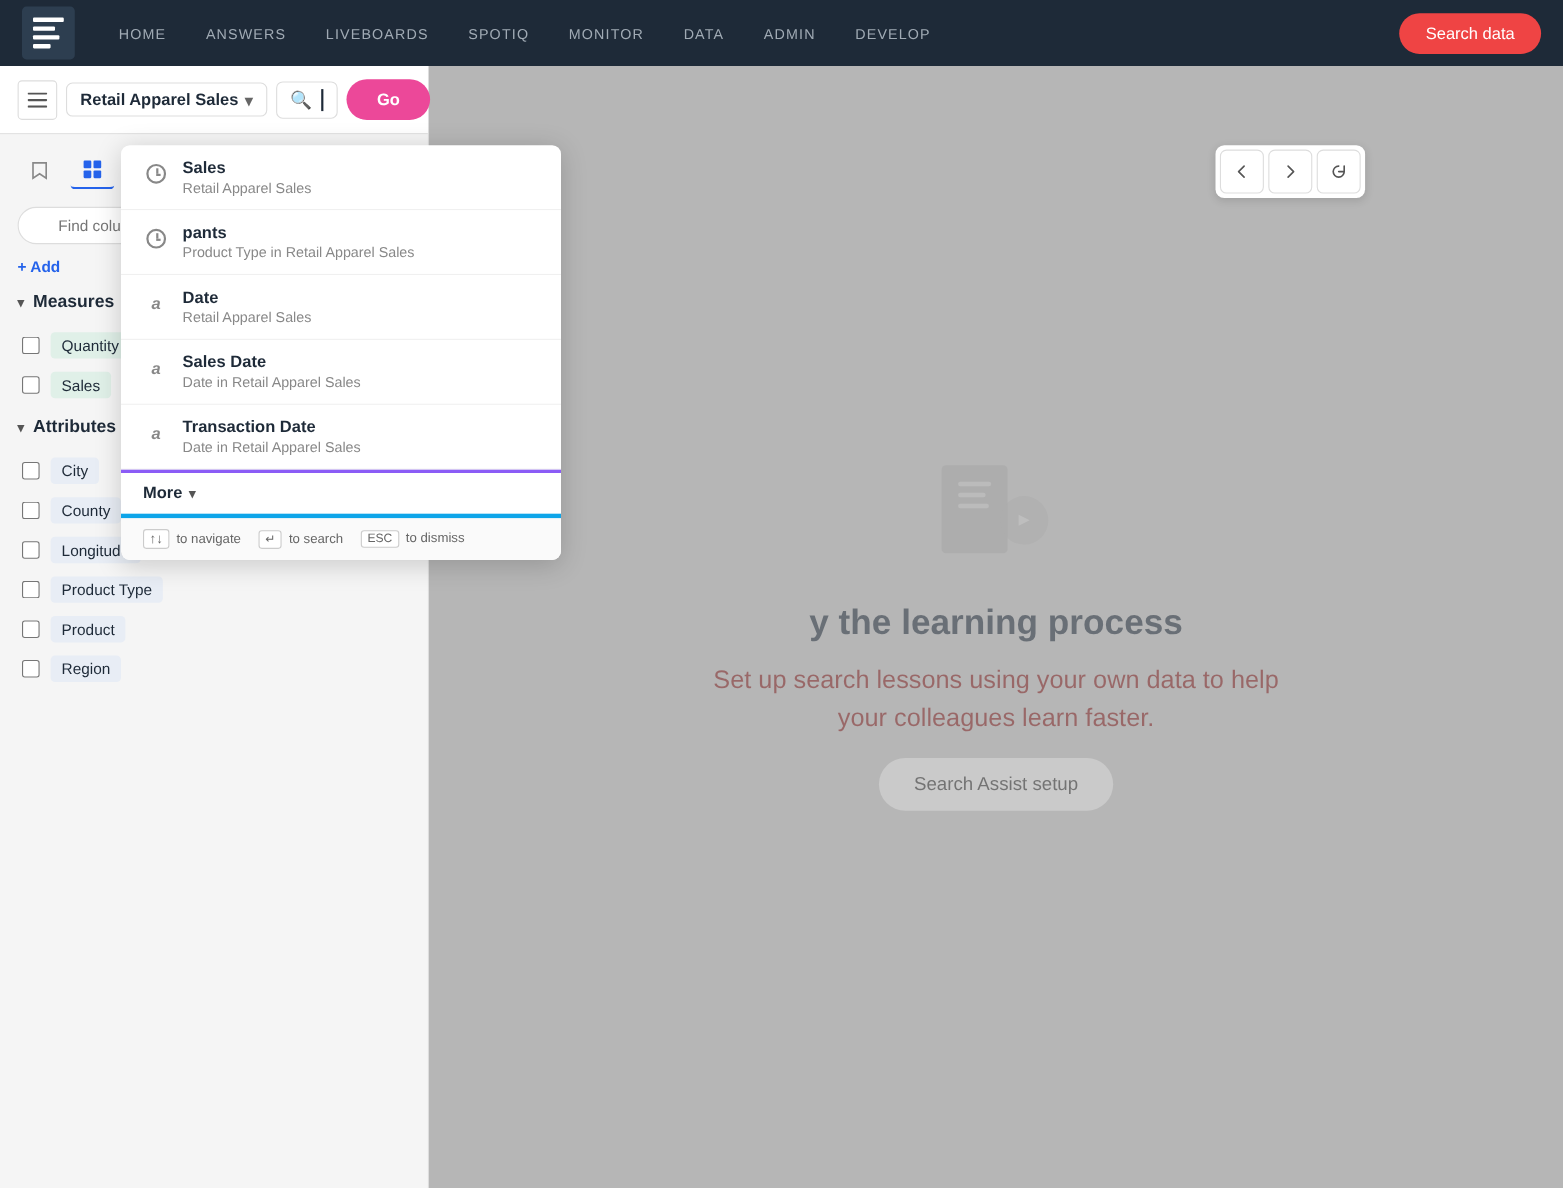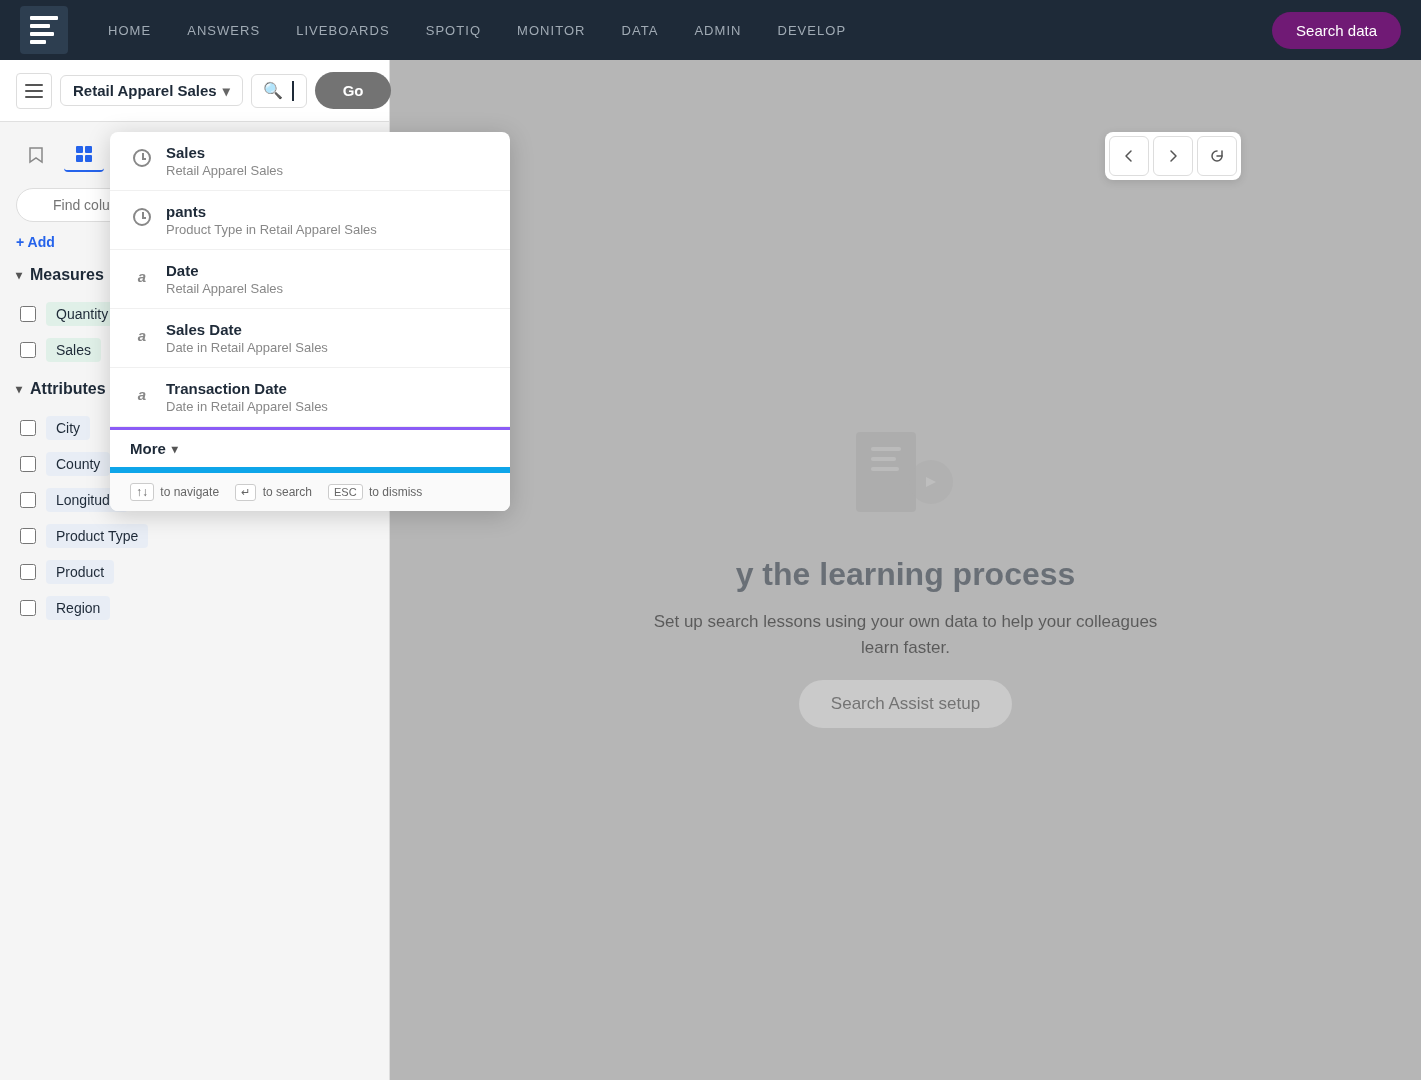--- a/index.html
+++ b/index.html
@@ -48,21 +48,21 @@
       color: #a0aab4;
       font-size: 13px;
       font-weight: 500;
       letter-spacing: 0.08em;
       padding: 8px 16px;
       cursor: pointer;
       border-radius: 4px;
       text-transform: uppercase;
     }
     .search-data-btn {
-      background: #701a75;
+      background: #ef4444;
       color: #fff;
       border: none;
       border-radius: 24px;
       padding: 10px 24px;
       font-size: 15px;
       cursor: pointer;
       font-weight: 500;
     }
 
     
@@ -139,21 +139,21 @@
       font-size: 16px;
     }
     .cursor-blink {
       display: inline-block;
       width: 2px;
       height: 20px;
       background: #1e2a38;
       vertical-align: middle;
     }
     .go-btn {
-      background: #737373;
+      background: #ec4899;
       color: #fff;
       border: none;
       border-radius: 20px;
       padding: 10px 28px;
       font-size: 15px;
       font-weight: 600;
       cursor: pointer;
     }
     .nav-control-btn {
       width: 40px;
@@ -313,22 +313,22 @@
       opacity: 0.4;
     }
     .center-heading {
       font-size: 32px;
       font-weight: 700;
       color: #1e2a38;
       margin-bottom: 16px;
       margin-top: 21px;
     }
     .center-text {
-      font-size: 17px;
-      color: #000000;
+      font-size: 23px;
+      color: #7f1d1d;
       line-height: 1.5;
       margin-bottom: 20px;
     }
     .search-assist-btn {
       background: #e0e0e0;
       border: none;
       border-radius: 24px;
       padding: 14px 32px;
       font-size: 17px;
       color: #333;
@@ -421,21 +421,21 @@
     .more-chevron {
       font-size: 12px;
       color: #555;
     }
     .keyboard-hints {
       display: flex;
       align-items: center;
       gap: 16px;
       padding: 10px 20px;
       background: #fafafa;
-      border-top: 6px solid #0ea5e9;
+      border-top: 4px solid #0ea5e9;
       font-size: 12px;
       color: #666;
     }
     .kbd {
       display: inline-flex;
       align-items: center;
       justify-content: center;
       border: 1px solid #ccc;
       border-radius: 3px;
       padding: 1px 5px;

